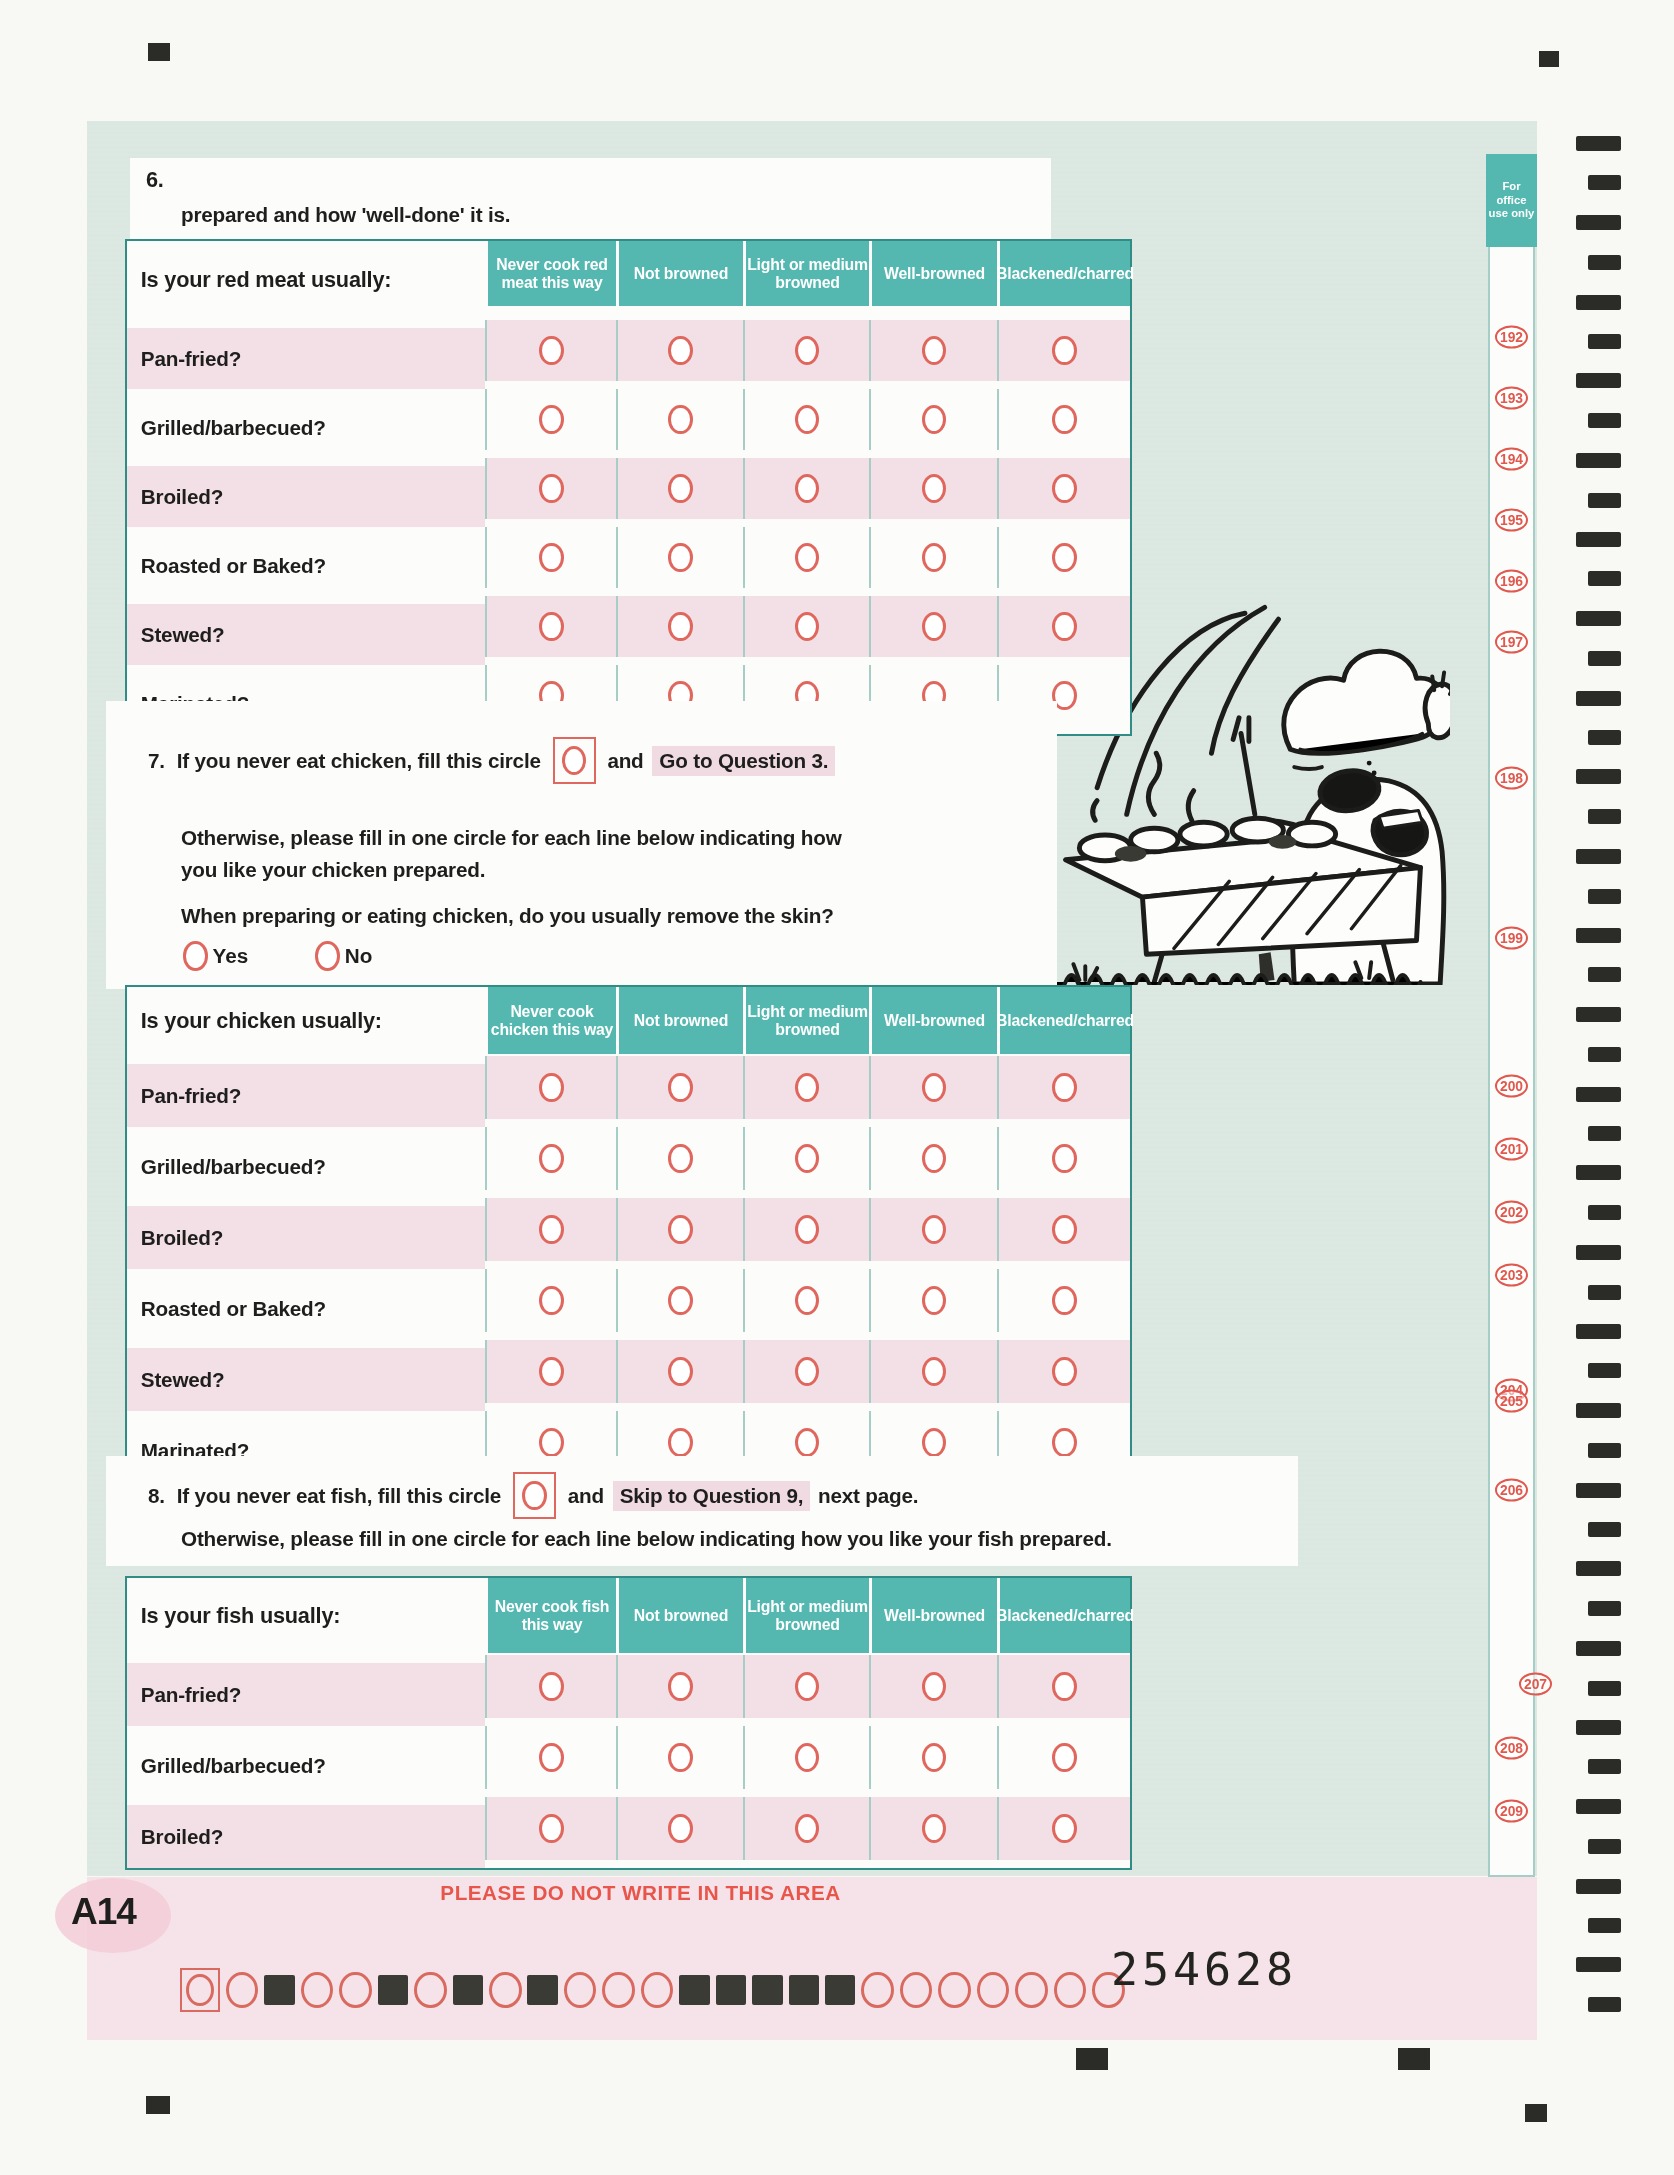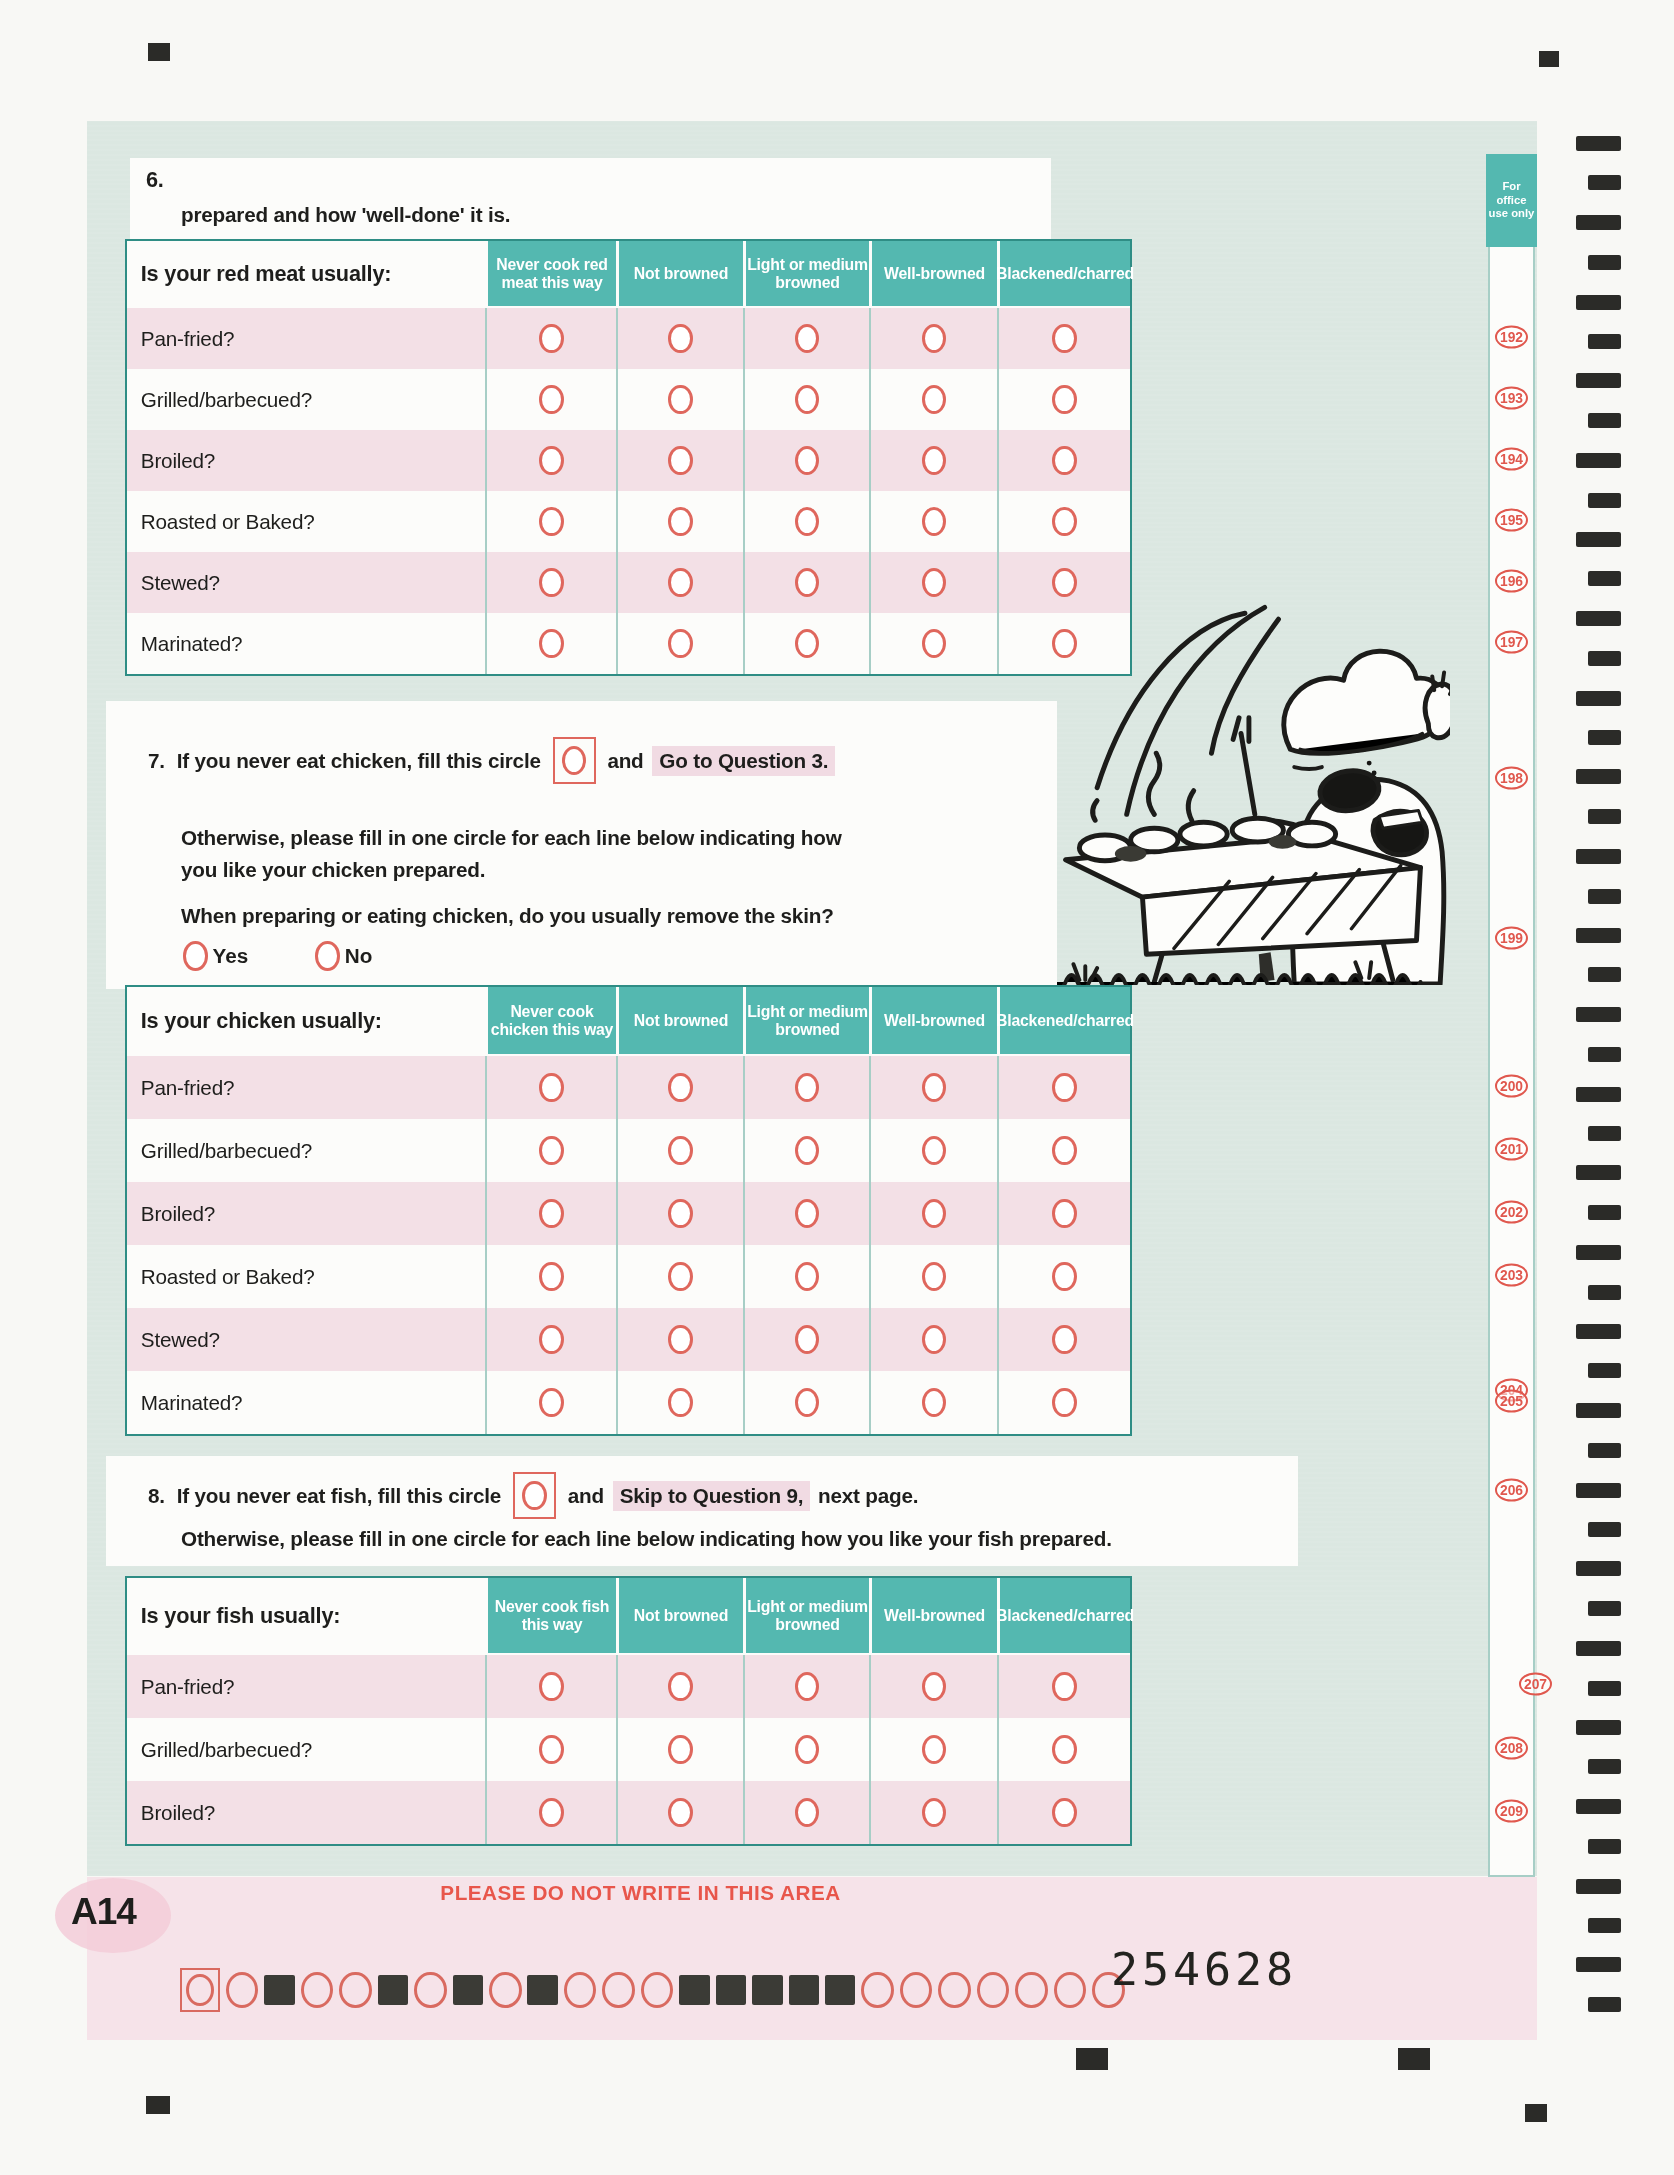--- a/index.html
+++ b/index.html
@@ -26,21 +26,21 @@
   .yesno{position:absolute;display:flex;align-items:center;font-weight:bold;font-size:20.7px;z-index:3;}
   .yesno .lbl{margin-left:5px;}
   .table{position:absolute;display:grid;border:2px solid var(--tealDark);background:#fcfcfa;z-index:2;}
   .th-label{background:#fcfcfa;display:flex;align-items:center;padding-left:13.8px;font-weight:bold;
         font-size:21.7px;letter-spacing:-0.2px;box-sizing:border-box;border-bottom:2px solid #fcfcfa;}
   .th{background:var(--teal);color:#fff;font-weight:bold;font-size:15.8px;line-height:1.12;
         display:flex;align-items:center;justify-content:center;text-align:center;
         border-left:3px solid #fcfcfa;border-bottom:2px solid #fcfcfa;letter-spacing:-0.2px;box-sizing:border-box;}
   .cell{display:flex;align-items:center;box-sizing:border-box;background:#fcfcfa;}
   .cell.alt{background:var(--pinkRow);}
-  .row-label{padding-left:13.8px;font-weight:normal;font-size:20.7px;letter-spacing:-0.2px;}
+  .row-label{padding-left:13.8px;font-weight:bold;font-size:20.7px;letter-spacing:-0.2px;margin-top:8px;}
   .bubble-cell{justify-content:center;border-left:2px solid #a7cec6;}
   .office-col{position:absolute;left:1488px;top:156px;width:47px;height:1721px;background:#fcfcfa;
         border:2px solid #a7cec6;box-sizing:border-box;z-index:2;}
   .office-head{position:absolute;left:1486px;top:154px;width:51px;height:93px;background:var(--teal);
         color:#fff;font-weight:bold;font-size:11.3px;line-height:1.2;display:flex;align-items:center;
         justify-content:center;text-align:center;z-index:3;}
   .office-num{position:absolute;left:1490px;width:43px;text-align:center;transform:translateY(-50%);z-index:4;}
   .office-num span{display:inline-block;border:2px solid var(--red);border-radius:50%;
         padding:2px 3px;color:var(--red);font-weight:bold;font-size:13.8px;background:rgba(255,255,255,.5);}
   .tmark{position:absolute;height:14.8px;background:#2b2b28;border-radius:2px;}
@@ -76,21 +76,21 @@
 
   <div class="mint"></div>
 
   <div class="qbox" style="left:130px;top:158px;width:921px;height:83px"></div>
   <div class="qnum" style="left:146px;top:167px">6.</div>
   <div class="qtext" style="left:181px;top:167px;width:867px">
     <br>
     <span>prepared and how 'well-done' it is.</span>
   </div>
   <div class="table" id="q6-table" style="left: 125px; top: 239px; grid-template-columns: 358px 131px 127px 126px 128px 133px;">
-      <div class="th-label" style="height: 67px;">Is your red meat usually:</div>
+      <div class="th-label" style="height: 79px;">Is your red meat usually:</div>
       <div class="th" style="height: 67px;">
         <span>Never cook red meat this way</span>
       </div>
       <div class="th" style="height: 67px;">
         <span>Not browned</span>
       </div>
       <div class="th" style="height: 67px;">
         <span>Light or medium browned</span>
       </div>
       <div class="th" style="height: 67px;">

